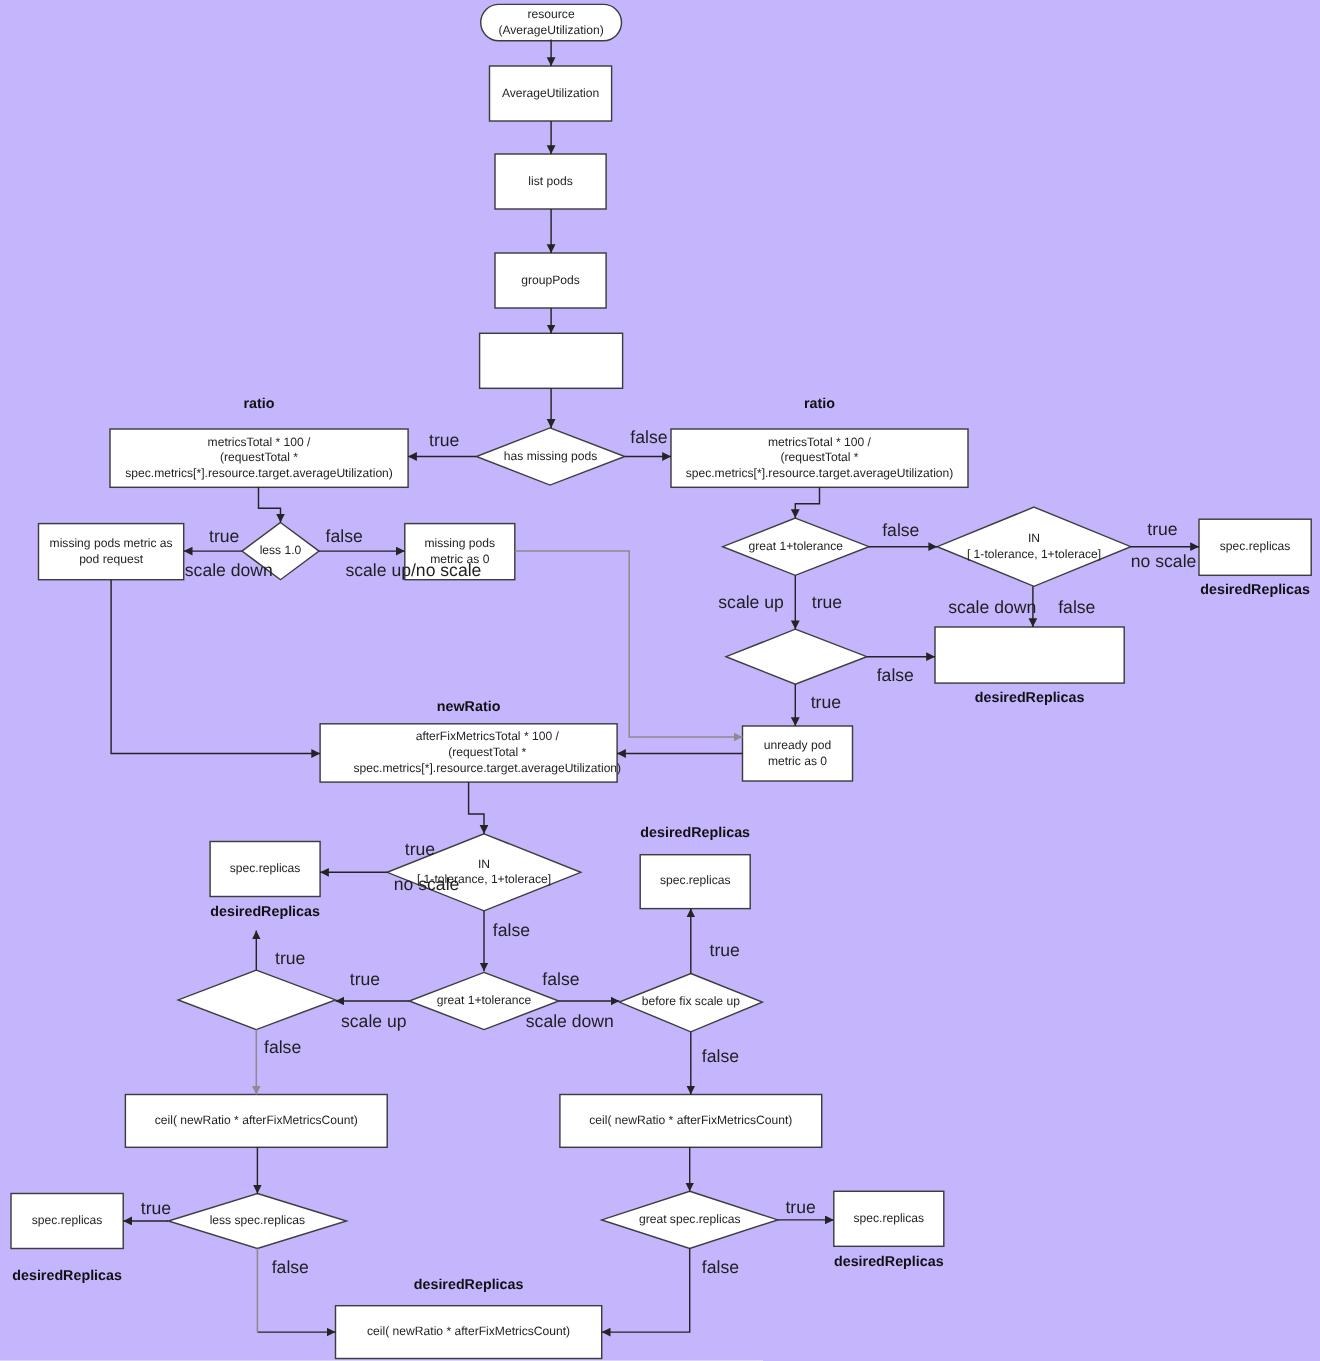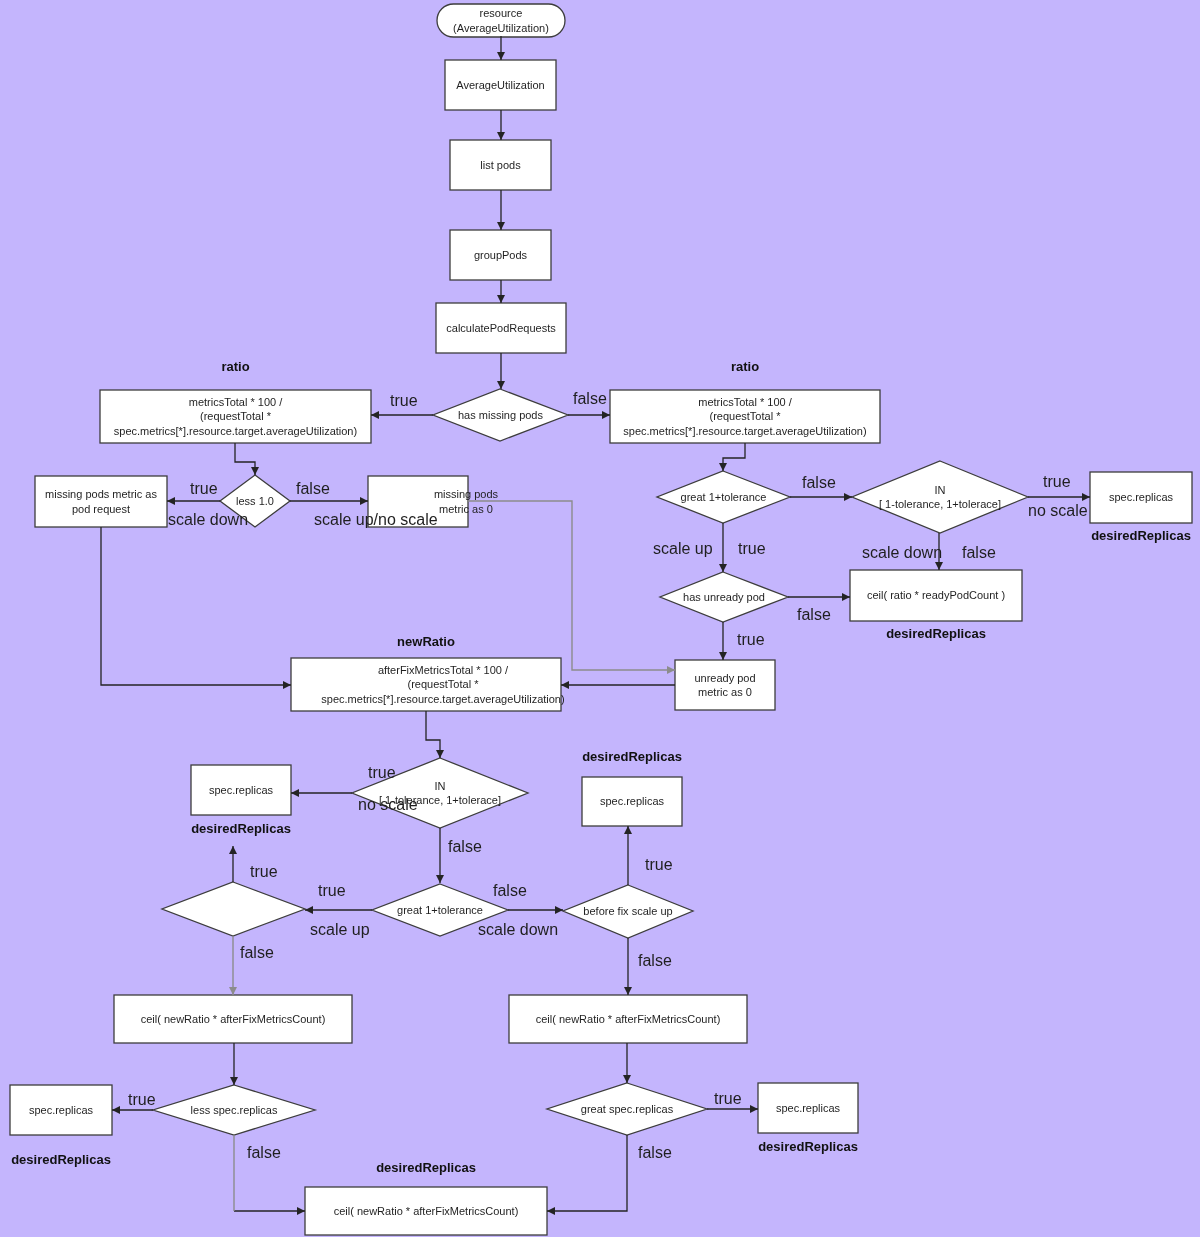--- a/index.html
+++ b/index.html
@@ -109,39 +109,36 @@
       <path d="M233,936 V995" marker-end="url(#ahg)"></path>
       <path d="M234,1135 V1211"></path>
     </g>
   </svg>
 
   <div class="node-text" style="left:437px;top:4px;width:128px;height:33px;">resource
 (AverageUtilization)</div>
   <div class="node-text" style="left:445px;top:60px;width:111px;height:50px;">AverageUtilization</div>
   <div class="node-text" style="left:450px;top:140px;width:101px;height:50px;">list pods</div>
   <div class="node-text" style="left:450px;top:230px;width:101px;height:50px;">groupPods</div>
-  <div class="node-text" style="left:436px;top:303px;width:130px;height:50px;">calculatePodRequests</div>
   <div class="node-text" style="left:433px;top:389px;width:135px;height:52px;">has missing pods</div>
   <div class="node-text" style="left:100px;top:390px;width:271px;height:53px;">metricsTotal * 100 /
 (requestTotal *
 spec.metrics[*].resource.target.averageUtilization)</div>
   <div class="node-text" style="left:610px;top:390px;width:270px;height:53px;">metricsTotal * 100 /
 (requestTotal *
 spec.metrics[*].resource.target.averageUtilization)</div>
   <div class="node-text" style="left:220px;top:475px;width:70px;height:52px;">less 1.0</div>
   <div class="node-text" style="left:35px;top:476px;width:132px;height:51px;">missing pods metric as
 pod request</div>
-  <div class="node-text" style="left:368px;top:476px;width:100px;height:51px;padding-left:48px;">missing pods
+  <div class="node-text" style="left:368px;top:476px;width:100px;height:51px;">missing pods
 metric as 0</div>
   <div class="node-text" style="left:657px;top:471px;width:133px;height:52px;">great 1+tolerance</div>
   <div class="node-text" style="left:852px;top:461px;width:176px;height:72px;">IN
 [ 1-tolerance, 1+tolerace]</div>
   <div class="node-text" style="left:1090px;top:472px;width:102px;height:51px;">spec.replicas</div>
-  <div class="node-text" style="left:660px;top:572px;width:128px;height:50px;">has unready pod</div>
-  <div class="node-text" style="left:850px;top:570px;width:172px;height:51px;">ceil( ratio * readyPodCount )</div>
   <div class="node-text" style="left:675px;top:660px;width:100px;height:50px;">unready pod
 metric as 0</div>
   <div class="node-text" style="left:291px;top:658px;width:304px;height:53px;text-align:center;">afterFixMetricsTotal * 100 /
 (requestTotal *
 spec.metrics[*].resource.target.averageUtilization)</div>
   <div class="node-text" style="left:352px;top:758px;width:176px;height:70px;">IN
 [ 1-tolerance, 1+tolerace]</div>
   <div class="node-text" style="left:191px;top:765px;width:100px;height:50px;">spec.replicas</div>
   <div class="node-text" style="left:582px;top:777px;width:100px;height:49px;">spec.replicas</div>
   <div class="node-text" style="left:372px;top:884px;width:136px;height:52px;">great 1+tolerance</div>

